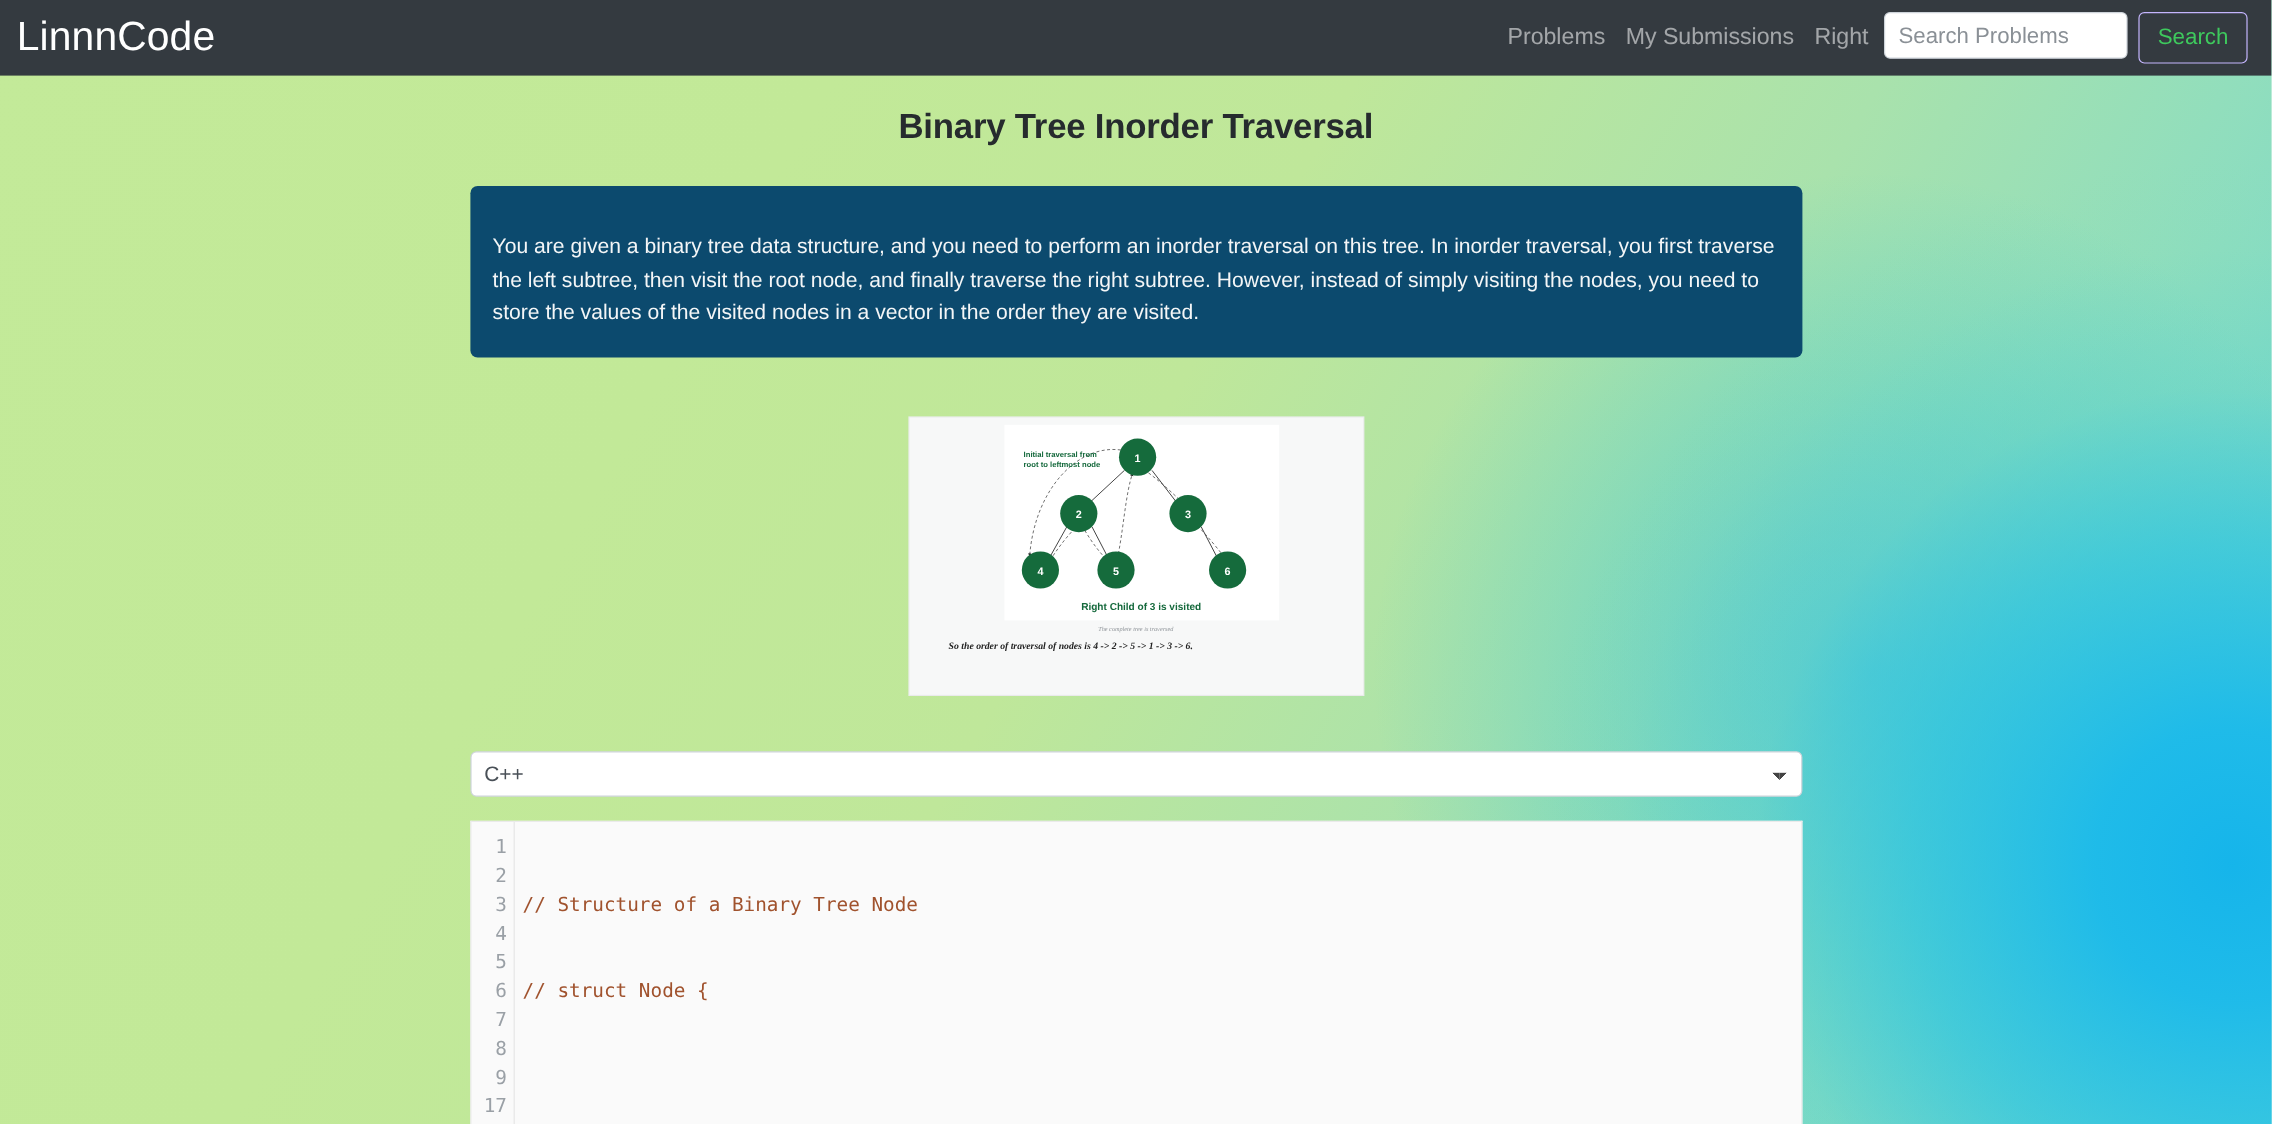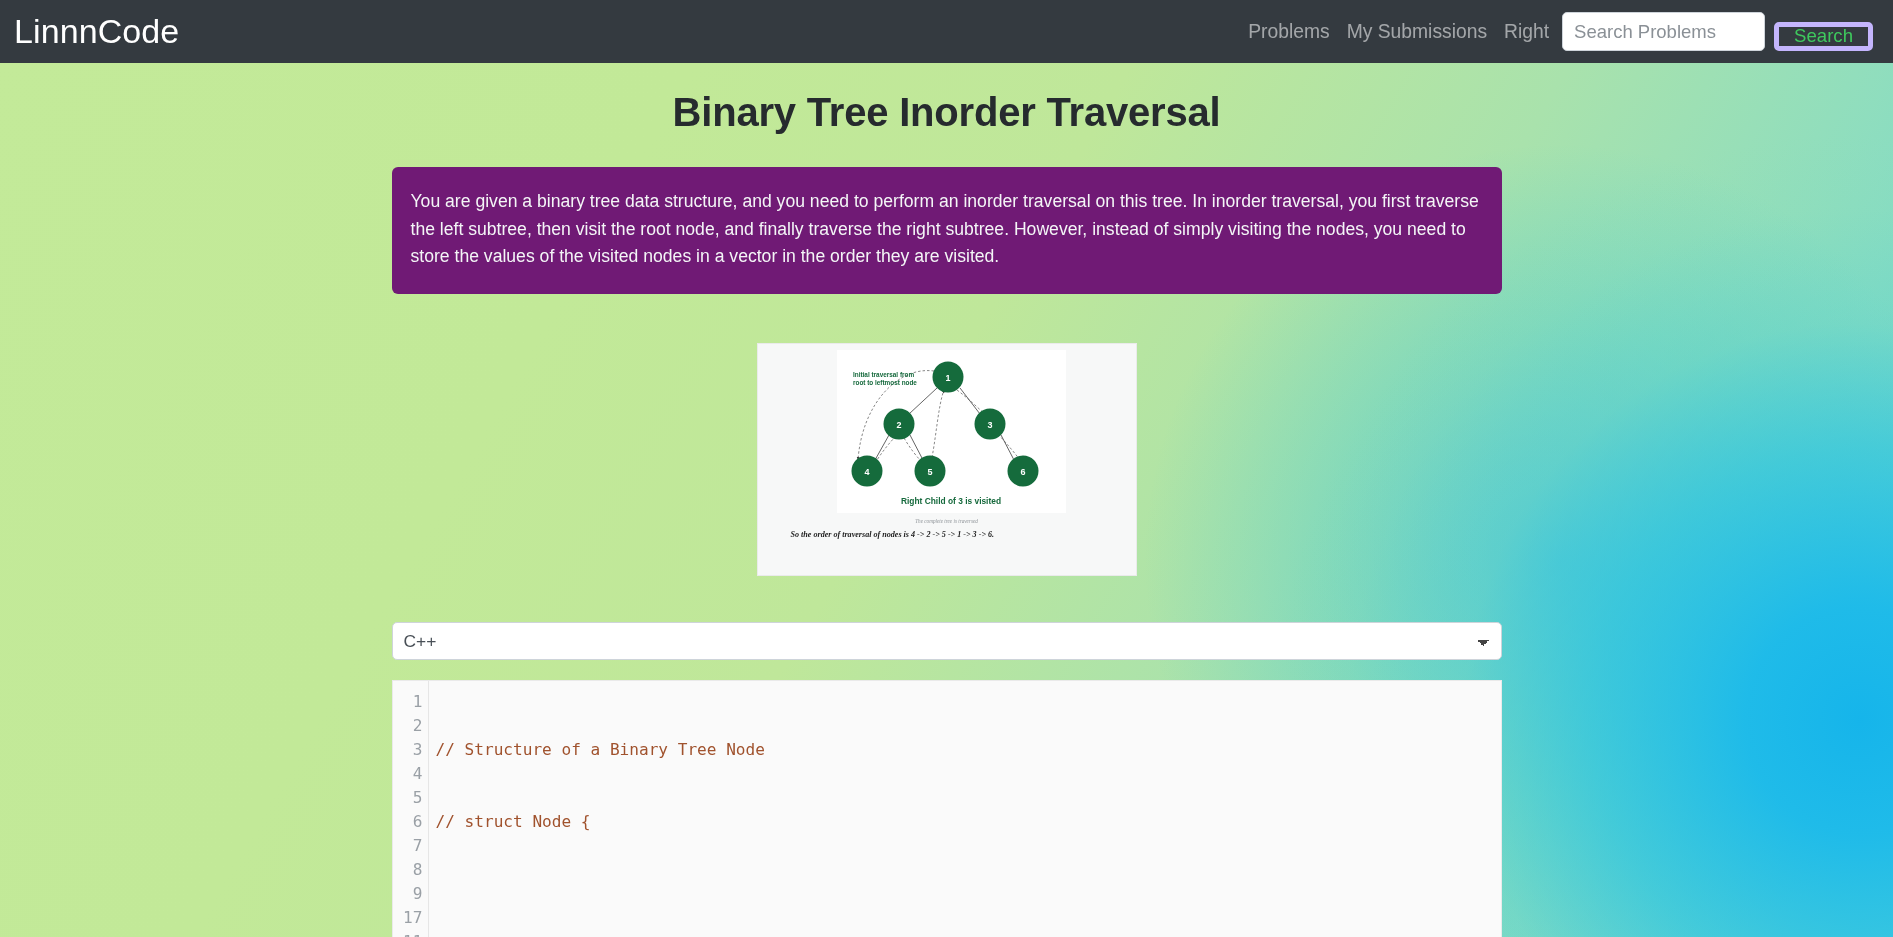--- a/index.html
+++ b/index.html
@@ -41,68 +41,68 @@
     gap: 17px;
     margin-right: 13px;
   }
   .nav-link {
     color: rgba(255,255,255,0.55);
     font-size: 19.3px;
     white-space: nowrap;
     cursor: pointer;
     text-decoration: none;
   }
-  .search-form { display: flex; align-items: flex-end; gap: 9px; }
+  .search-form { display: flex; align-items: flex-start; gap: 9px; }
   .search-input {
     width: 203px;
     height: 39px;
     border: 1px solid #ced4da;
     border-radius: 5px;
     background: #ffffff;
     font-size: 18.5px;
     font-family: "Liberation Sans", sans-serif;
     color: #495057;
     padding: 0 11px;
     outline: none;
   }
   .search-input::placeholder { color: #8a9096; }
   .search-btn {
-    height: 29px;
+    height: 43px;
     padding: 0 15px;
-    border: 5px solid #c4b5fd;
+    border: 1px solid #c4b5fd;
     border-radius: 5px;
     background: transparent;
     color: #3ec95d;
     font-size: 18.6px;
     font-family: "Liberation Sans", sans-serif;
     cursor: pointer;
     line-height: 1;
   }
 
   
   .page { position: relative; width: 100%; }
   .page-title {
     text-align: center;
     color: #262b2e;
-    font-size: 40px;
+    font-size: 29px;
     font-weight: 700;
     margin: 27px 0 0 0;
     letter-spacing: -.2px;
   }
 
   .container {
     width: 1110px;
     margin: 0 auto;
   }
 
   .desc-card {
     margin-top: 32px;
-    background: #701a75;
+    background: #0c4a6e;
     border-radius: 6px;
-    padding: 21px 19px 23px 19px;
+    padding: 37px 19px 23px 19px;
     color: #f4f6f7;
     font-size: 17.6px;
     line-height: 1.57;
   }
 
   .figure-wrap {
     margin-top: 49px;
     display: flex;
     justify-content: center;
   }

